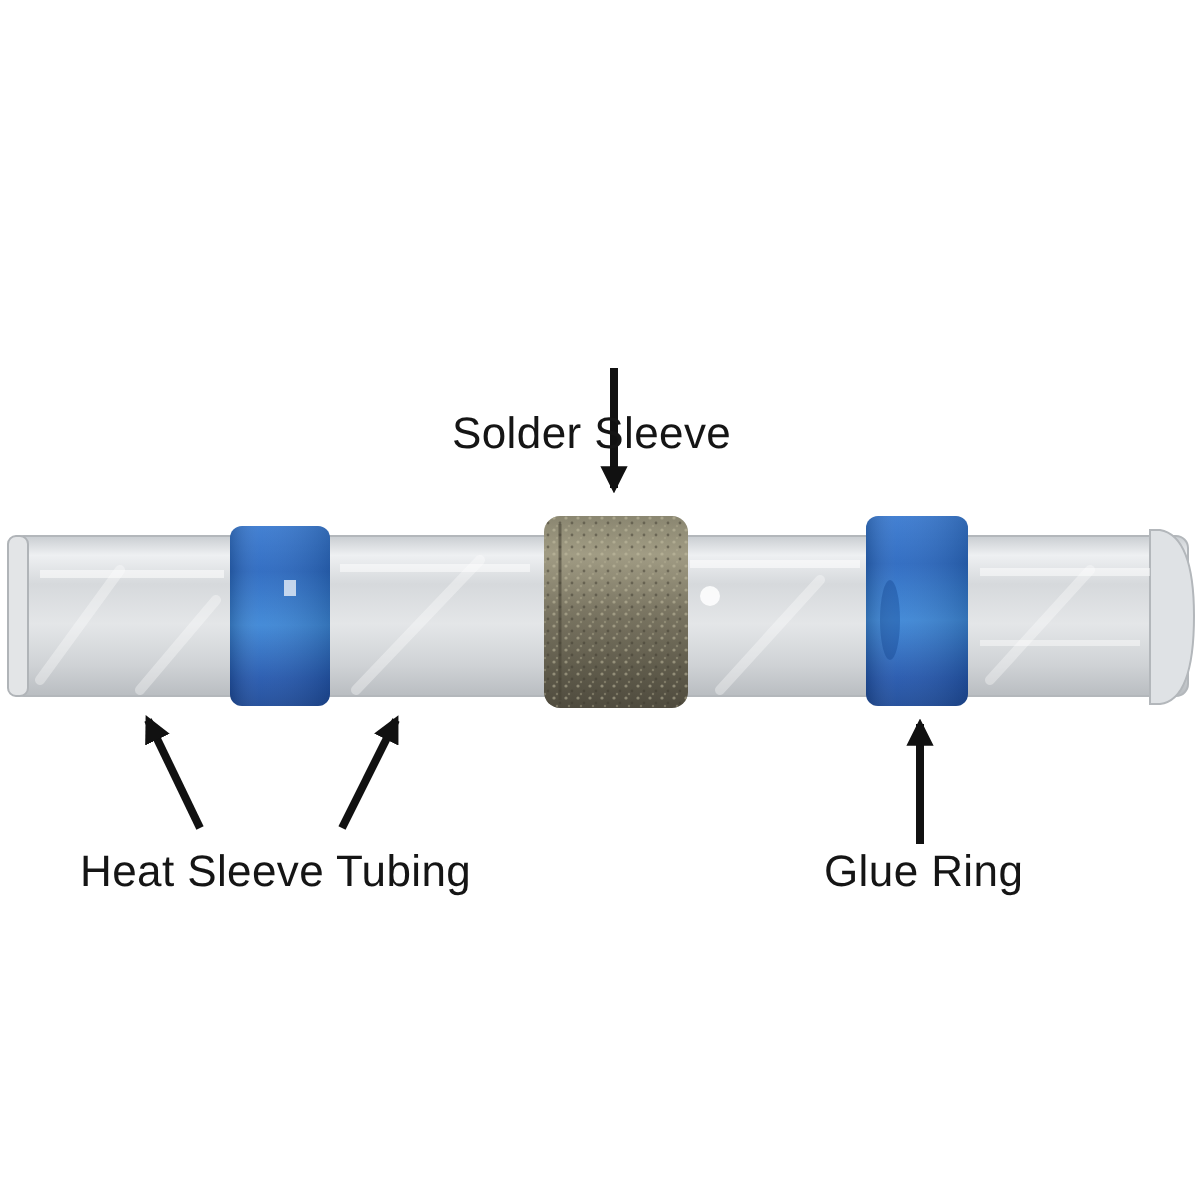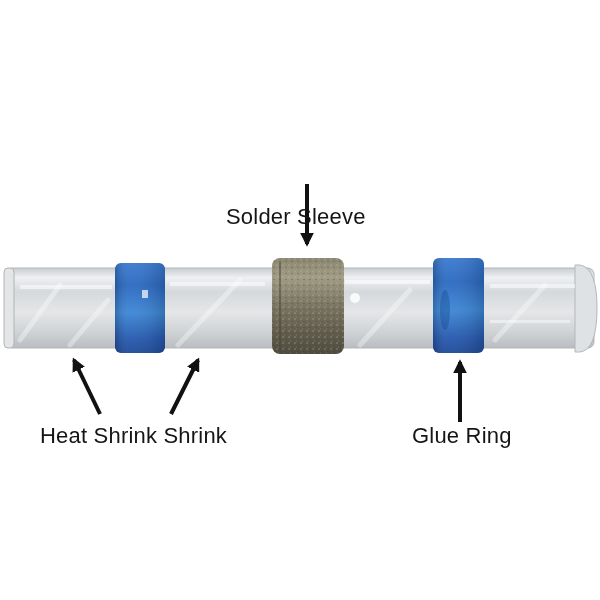--- a/index.html
+++ b/index.html
@@ -95,14 +95,14 @@
     <ellipse cx="445" cy="310" rx="5" ry="20" fill="#0f3f8a" opacity="0.35"></ellipse>
   </g>
 
   <line x1="307" y1="184" x2="307" y2="244" stroke="#111" stroke-width="4" marker-end="url(#arrowHead)"></line>
   <line x1="100" y1="414" x2="74" y2="360" stroke="#111" stroke-width="4" marker-end="url(#arrowHead)"></line>
   <line x1="171" y1="414" x2="198" y2="360" stroke="#111" stroke-width="4" marker-end="url(#arrowHead)"></line>
   <line x1="460" y1="422" x2="460" y2="362" stroke="#111" stroke-width="4" marker-end="url(#arrowHead)"></line>
 </svg>
 
 <div id="lbl-solder" class="label">Solder Sleeve</div>
-<div id="lbl-heat" class="label">Heat Shrink Shrink</div>
+<div id="lbl-heat" class="label">Heat Sleeve Tubing</div>
 <div id="lbl-glue" class="label">Glue Ring</div>
 
 </body></html>

